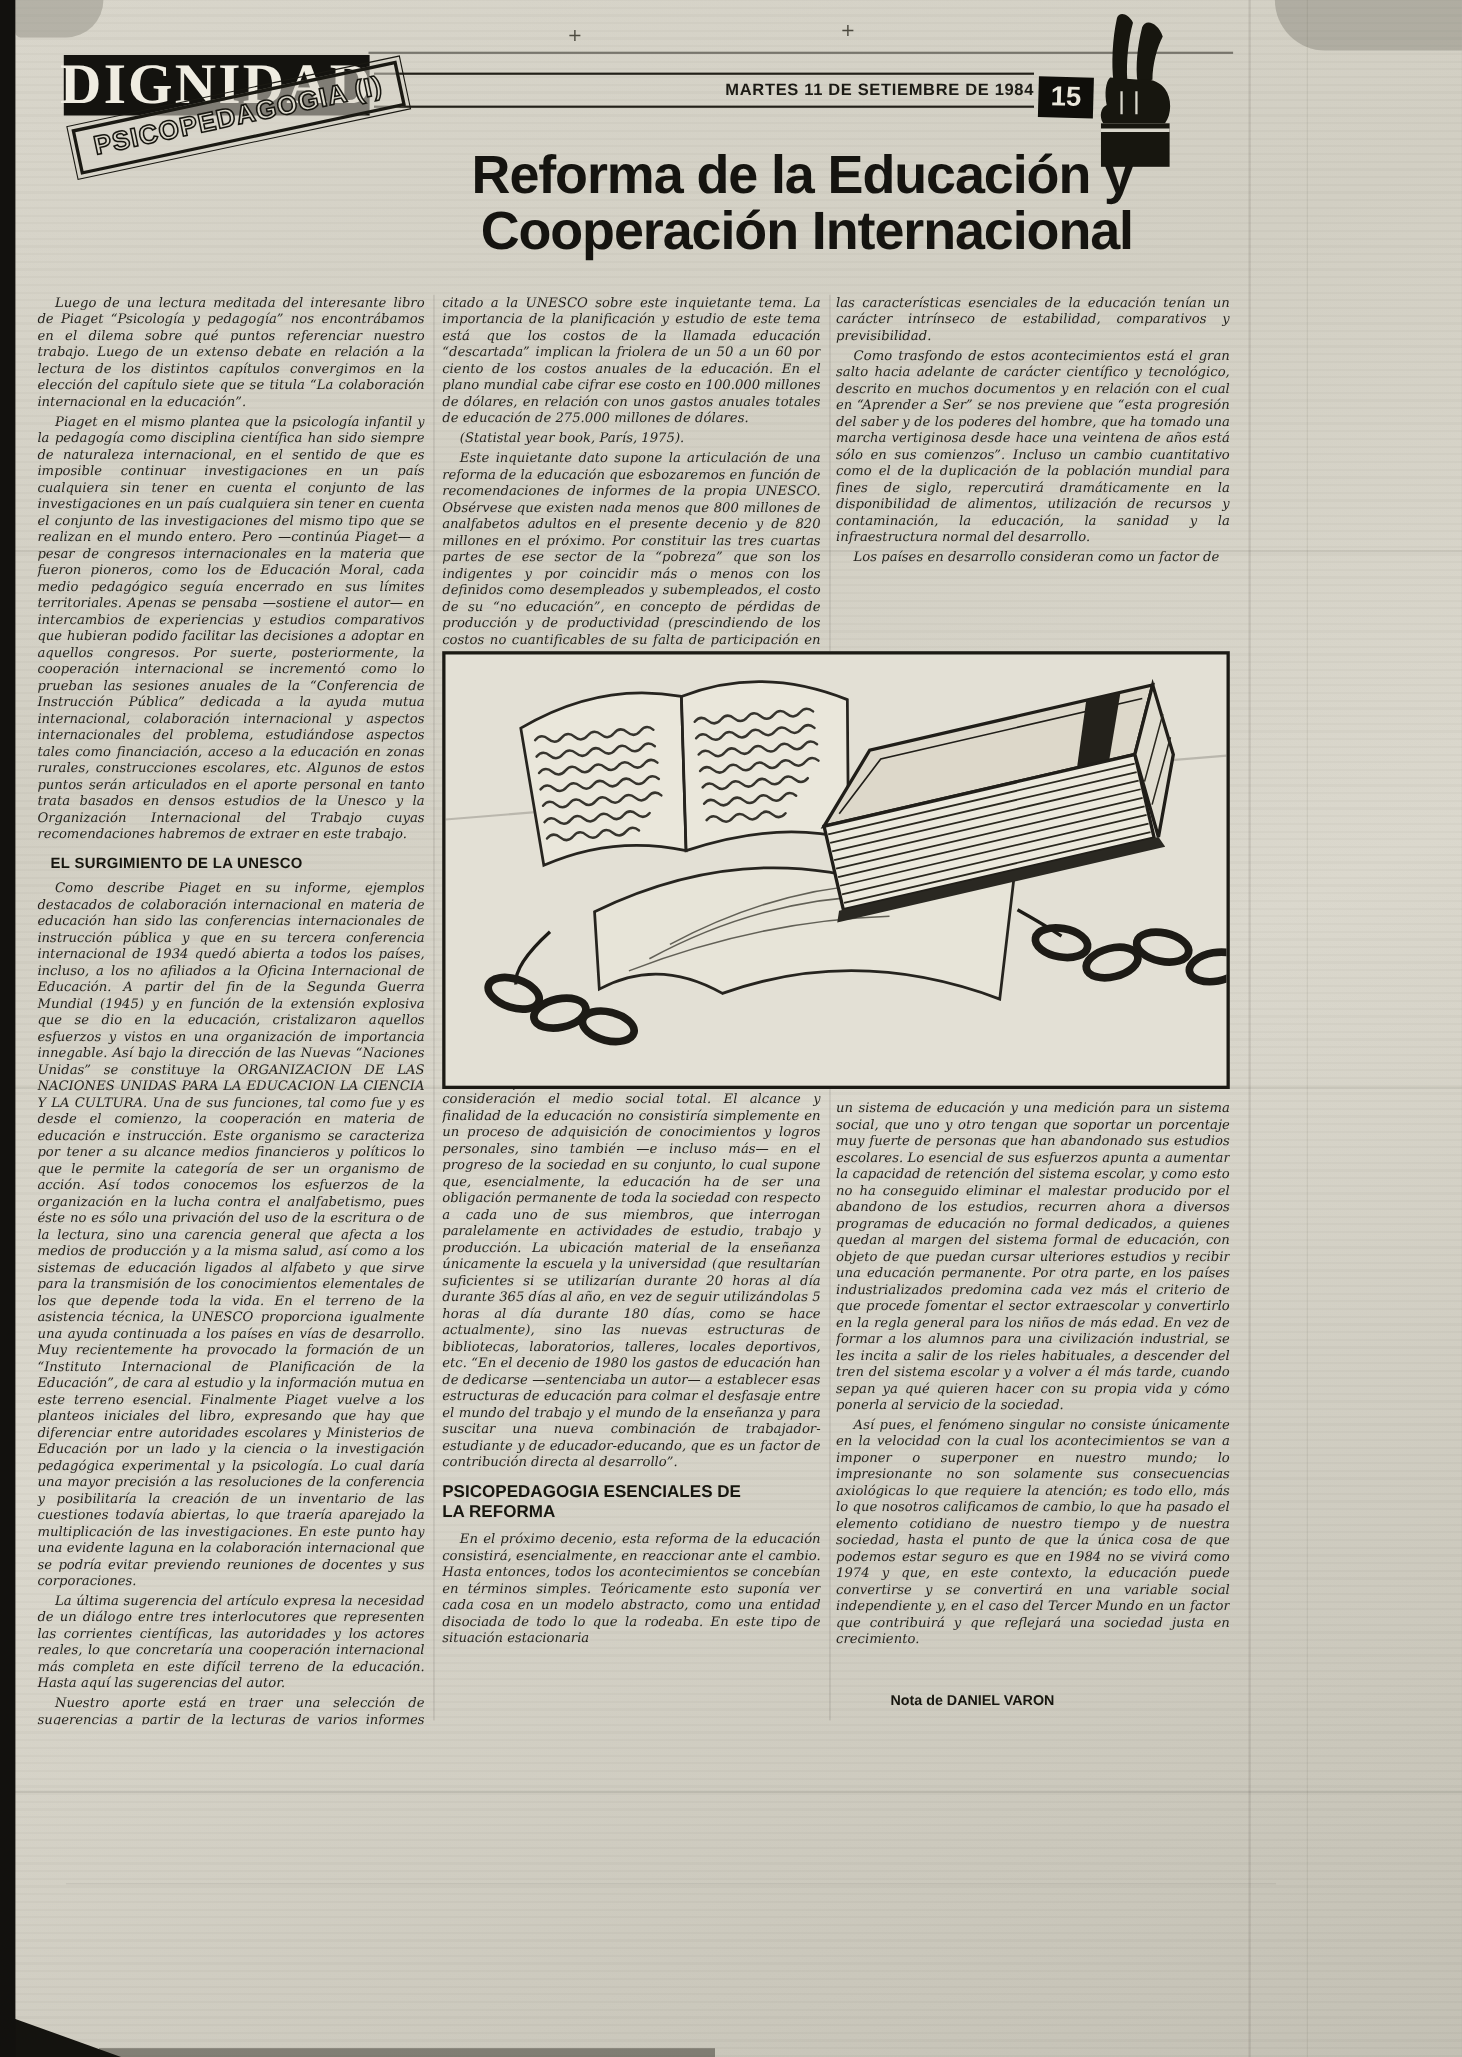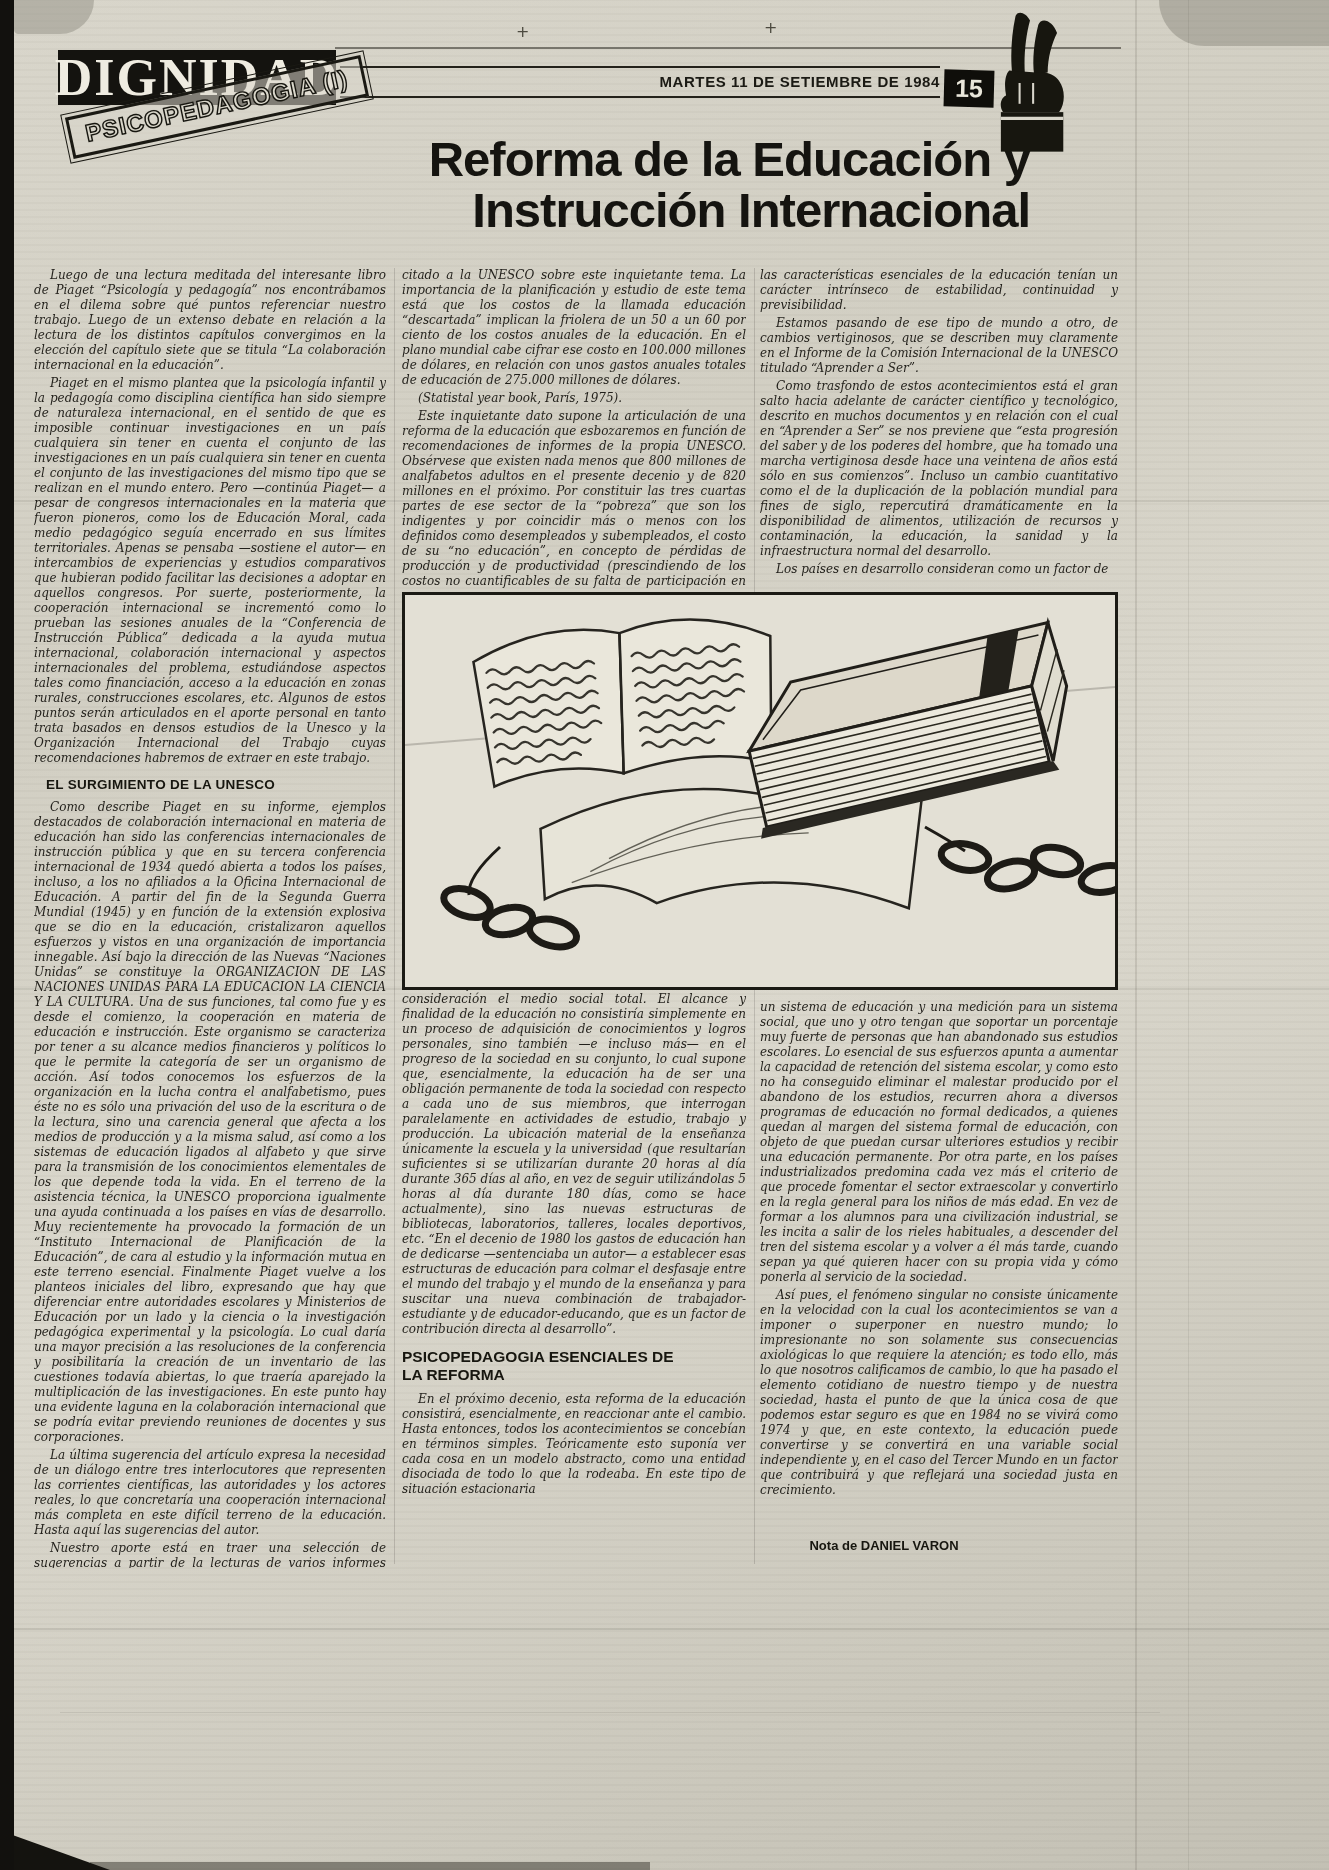--- a/index.html
+++ b/index.html
@@ -127,41 +127,40 @@
     <path fill="#17160f" d="M58,14 C54,30 52,48 54,62 L67,60 C67,46 71,32 76,22 C72,10 61,6 58,14 Z"></path>
     <path fill="#17160f" d="M30,58 C26,62 25,72 27,82 C22,84 20,92 24,98 L78,98 C84,90 84,76 78,68 C74,62 64,58 56,60 Z"></path>
     <rect x="22" y="98" width="60" height="38" fill="#17160f"></rect>
     <line x1="22" y1="104" x2="82" y2="104" stroke="#d8d5ca" stroke-width="3"></line>
     <line x1="40" y1="70" x2="40" y2="90" stroke="#d8d5ca" stroke-width="2"></line>
     <line x1="53" y1="70" x2="53" y2="90" stroke="#d8d5ca" stroke-width="2"></line>
   </svg>
 
   <div class="headline">
     <div>Reforma de la Educación y</div>
-    <div>Instrucción Internacional</div>
+    <div>Cooperación Internacional</div>
   </div>
 
   <div class="col col1">
     <p>Luego de una lectura meditada del interesante libro de Piaget “Psicología y pedagogía” nos encontrábamos en el dilema sobre qué puntos referenciar nuestro trabajo. Luego de un extenso debate en relación a la lectura de los distintos capítulos convergimos en la elección del capítulo siete que se titula “La colaboración internacional en la educación”.</p>
     <p>Piaget en el mismo plantea que la psicología infantil y la pedagogía como disciplina científica han sido siempre de naturaleza internacional, en el sentido de que es imposible continuar investigaciones en un país cualquiera sin tener en cuenta el conjunto de las investigaciones en un país cualquiera sin tener en cuenta el conjunto de las investigaciones del mismo tipo que se realizan en el mundo entero. Pero —continúa Piaget— a pesar de congresos internacionales en la materia que fueron pioneros, como los de Educación Moral, cada medio pedagógico seguía encerrado en sus límites territoriales. Apenas se pensaba —sostiene el autor— en intercambios de experiencias y estudios comparativos que hubieran podido facilitar las decisiones a adoptar en aquellos congresos. Por suerte, posteriormente, la cooperación internacional se incrementó como lo prueban las sesiones anuales de la “Conferencia de Instrucción Pública” dedicada a la ayuda mutua internacional, colaboración internacional y aspectos internacionales del problema, estudiándose aspectos tales como financiación, acceso a la educación en zonas rurales, construcciones escolares, etc. Algunos de estos puntos serán articulados en el aporte personal en tanto trata basados en densos estudios de la Unesco y la Organización Internacional del Trabajo cuyas recomendaciones habremos de extraer en este trabajo.</p>
     <h2 class="sec-h1">EL SURGIMIENTO DE LA UNESCO</h2>
     <p>Como describe Piaget en su informe, ejemplos destacados de colaboración internacional en materia de educación han sido las conferencias internacionales de instrucción pública y que en su tercera conferencia internacional de 1934 quedó abierta a todos los países, incluso, a los no afiliados a la Oficina Internacional de Educación. A partir del fin de la Segunda Guerra Mundial (1945) y en función de la extensión explosiva que se dio en la educación, cristalizaron aquellos esfuerzos y vistos en una organización de importancia innegable. Así bajo la dirección de las Nuevas “Naciones Unidas” se constituye la ORGANIZACION DE LAS NACIONES UNIDAS PARA LA EDUCACION LA CIENCIA Y LA CULTURA. Una de sus funciones, tal como fue y es desde el comienzo, la cooperación en materia de educación e instrucción. Este organismo se caracteriza por tener a su alcance medios financieros y políticos lo que le permite la categoría de ser un organismo de acción. Así todos conocemos los esfuerzos de la organización en la lucha contra el analfabetismo, pues éste no es sólo una privación del uso de la escritura o de la lectura, sino una carencia general que afecta a los medios de producción y a la misma salud, así como a los sistemas de educación ligados al alfabeto y que sirve para la transmisión de los conocimientos elementales de los que depende toda la vida. En el terreno de la asistencia técnica, la UNESCO proporciona igualmente una ayuda continuada a los países en vías de desarrollo. Muy recientemente ha provocado la formación de un “Instituto Internacional de Planificación de la Educación”, de cara al estudio y la información mutua en este terreno esencial. Finalmente Piaget vuelve a los planteos iniciales del libro, expresando que hay que diferenciar entre autoridades escolares y Ministerios de Educación por un lado y la ciencia o la investigación pedagógica experimental y la psicología. Lo cual daría una mayor precisión a las resoluciones de la conferencia y posibilitaría la creación de un inventario de las cuestiones todavía abiertas, lo que traería aparejado la multiplicación de las investigaciones. En este punto hay una evidente laguna en la colaboración internacional que se podría evitar previendo reuniones de docentes y sus corporaciones.</p>
     <p>La última sugerencia del artículo expresa la necesidad de un diálogo entre tres interlocutores que representen las corrientes científicas, las autoridades y los actores reales, lo que concretaría una cooperación internacional más completa en este difícil terreno de la educación. Hasta aquí las sugerencias del autor.</p>
     <p>Nuestro aporte está en traer una selección de sugerencias a partir de la lecturas de varios informes que hemos soli-</p>
   </div>
 
   <div class="col col2t">
     <p class="no-indent">citado a la UNESCO sobre este inquietante tema. La importancia de la planificación y estudio de este tema está que los costos de la llamada educación “descartada” implican la friolera de un 50 a un 60 por ciento de los costos anuales de la educación. En el plano mundial cabe cifrar ese costo en 100.000 millones de dólares, en relación con unos gastos anuales totales de educación de 275.000 millones de dólares.</p>
     <p>(Statistal year book, París, 1975).</p>
     <p>Este inquietante dato supone la articulación de una reforma de la educación que esbozaremos en función de recomendaciones de informes de la propia UNESCO. Obsérvese que existen nada menos que 800 millones de analfabetos adultos en el presente decenio y de 820 millones en el próximo. Por constituir las tres cuartas partes de ese sector de la “pobreza” que son los indigentes y por coincidir más o menos con los definidos como desempleados y subempleados, el costo de su “no educación”, en concepto de pérdidas de producción y de productividad (prescindiendo de los costos no cuantificables de su falta de participación en la</p>
   </div>
 
   <div class="col col3t">
-    <p class="no-indent">las características esenciales de la educación tenían un carácter intrínseco de estabilidad, continuidad y previsibilidad.</p>
-    <p>Estamos pasando de ese tipo de mundo a otro, de cambios vertiginosos, que se describen muy claramente en el Informe de la Comisión Internacional de la UNESCO titulado “Aprender a Ser”.</p>
+    <p class="no-indent">las características esenciales de la educación tenían un carácter intrínseco de estabilidad, comparativos y previsibilidad.</p>
     <p>Como trasfondo de estos acontecimientos está el gran salto hacia adelante de carácter científico y tecnológico, descrito en muchos documentos y en relación con el cual en “Aprender a Ser” se nos previene que “esta progresión del saber y de los poderes del hombre, que ha tomado una marcha vertiginosa desde hace una veintena de años está sólo en sus comienzos”. Incluso un cambio cuantitativo como el de la duplicación de la población mundial para fines de siglo, repercutirá dramáticamente en la disponibilidad de alimentos, utilización de recursos y contaminación, la educación, la sanidad y la infraestructura normal del desarrollo.</p>
     <p>Los países en desarrollo consideran como un factor de</p>
   </div>
 
   <figure class="figure">
     <svg viewBox="0 0 710 392" aria-hidden="true">
       <line x1="0" y1="150" x2="710" y2="92" stroke="rgba(40,38,30,0.22)" stroke-width="2"></line>
 
       <g transform="translate(55,28) rotate(-5)">
         <path d="M10,40 Q85,4 158,24 L150,164 Q85,144 20,166 Z" fill="#eae7db" stroke="#26241f" stroke-width="2.5"></path>

